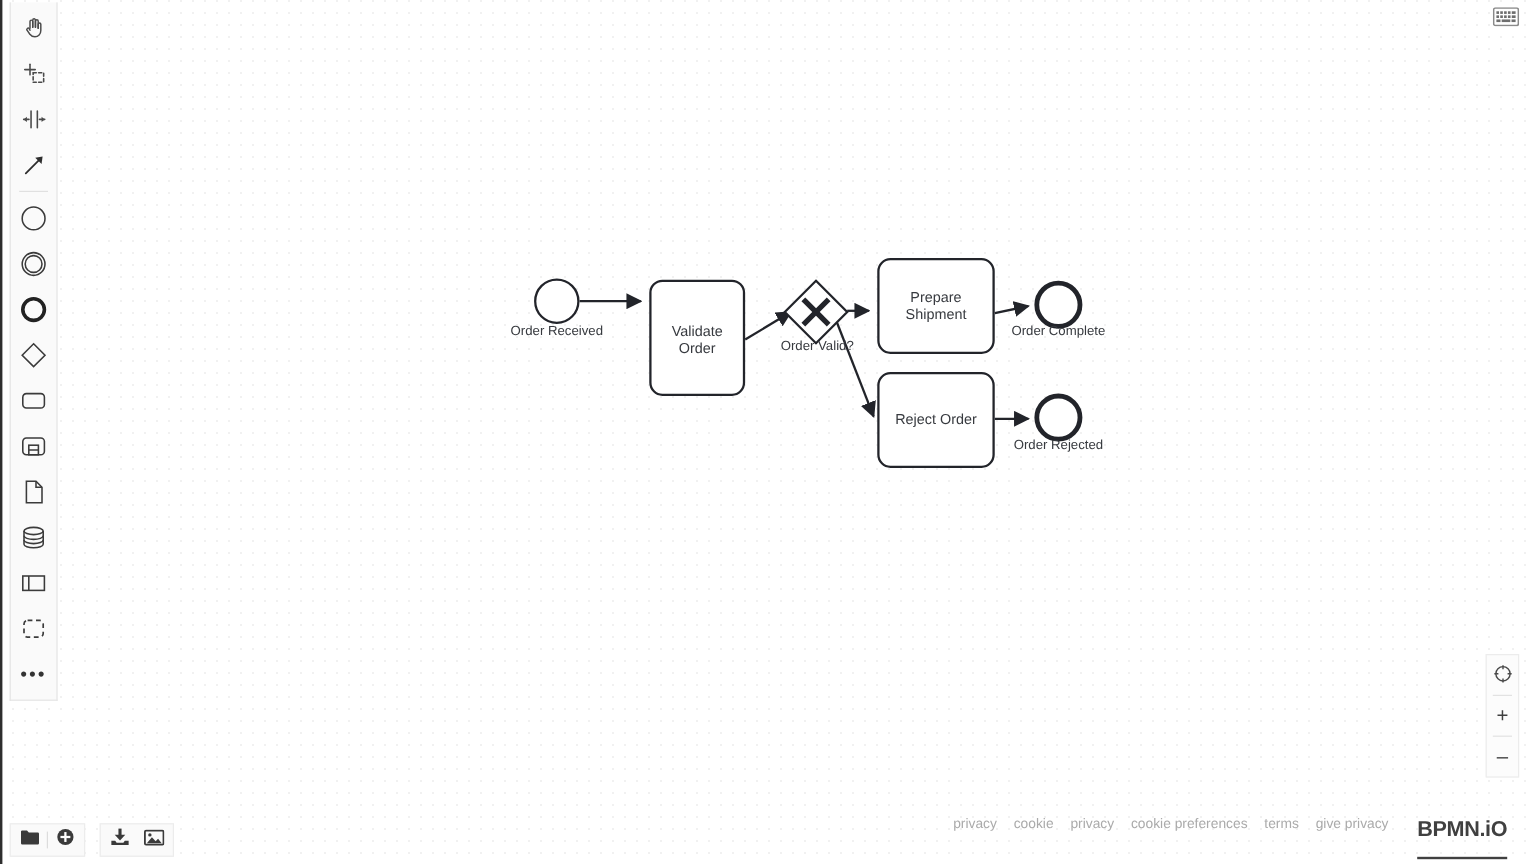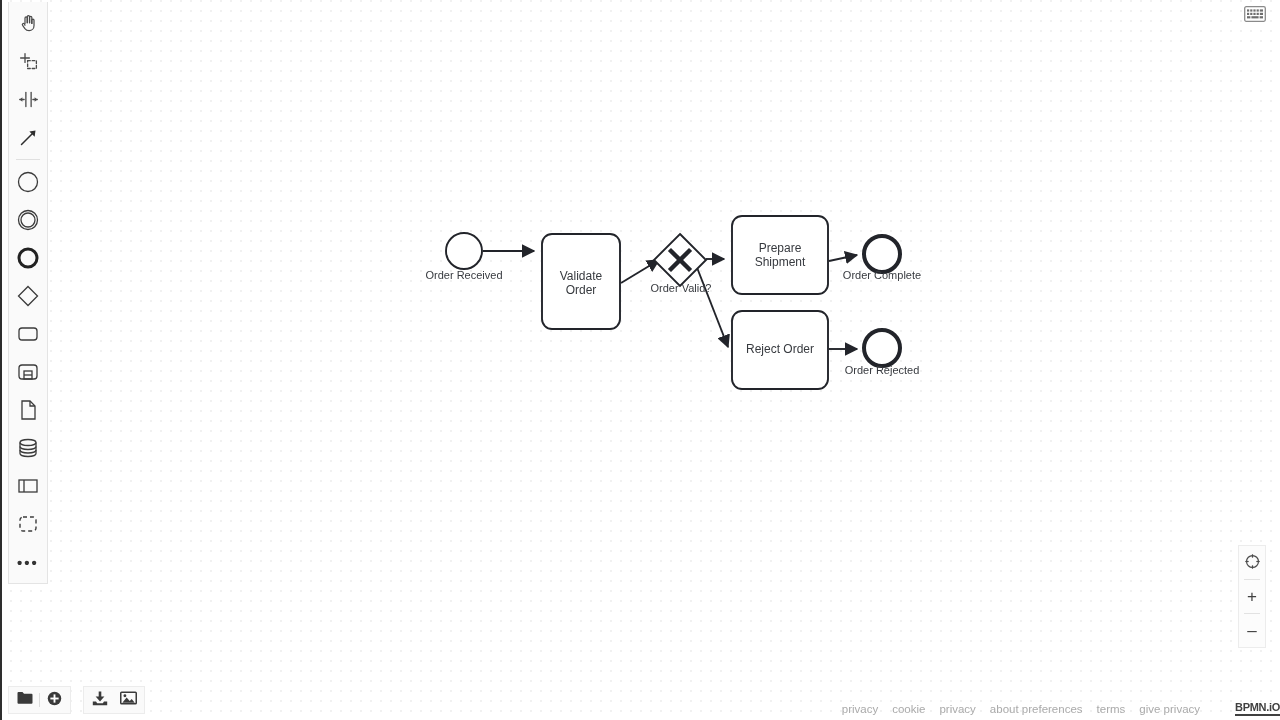--- a/index.html
+++ b/index.html
@@ -91,36 +91,36 @@
     padding: 0 2px;
   }
   .tool-btn {
     width: 28px; height: 26px;
     display: flex; align-items: center; justify-content: center;
     cursor: pointer;
   }
   .grp-sep { width: 1px; height: 14px; background: #dcdcdc; }
   
   #footer {
-    position: absolute; right: 0; bottom: 4px;
-    display: flex; align-items: center; gap: 14px;
+    position: absolute; right: 24px; bottom: 4px;
+    display: flex; gap: 14px;
     z-index: 30;
   }
   #footer a, #footer .flink {
     color: #aaaaaa; font-size: 11.5px; text-decoration: none;
     font-family: "Liberation Sans", sans-serif;
     cursor: pointer; white-space: nowrap;
   }
   #logo {
     font-family: "Liberation Sans", sans-serif;
-    font-weight: 700; font-size: 11px; color: #404040;
+    font-weight: 700; font-size: 18px; color: #404040;
     letter-spacing: -0.3px;
     border-bottom: 2px solid #404040;
-    padding-bottom: 0px; line-height: 1.15;
-    cursor: pointer; margin-left: 21px;
+    padding-bottom: 12px; line-height: 1.15;
+    cursor: pointer; margin-left: 10px;
   }
   
   #diagram { position: absolute; inset: 0; z-index: 10; }
   .bpmn-label {
     font-family: "Liberation Sans", sans-serif;
     font-size: 11px; fill: #373a3f;
   }
   .task-label {
     font-family: "Liberation Sans", sans-serif;
     font-size: 12px; fill: #373a3f;
@@ -410,19 +410,19 @@
           </svg>
         </span>
       </div>
     </div>
   </div>
 
   <div id="footer">
     <span class="flink">privacy</span>
     <span class="flink">cookie</span>
     <span class="flink">privacy</span>
-    <span class="flink">about preferences</span>
+    <span class="flink">cookie preferences</span>
     <span class="flink">terms</span>
     <span class="flink">give privacy</span>
     <span id="logo">BPMN.iO</span>
   </div>
 
 </div>
 
 </body></html>

